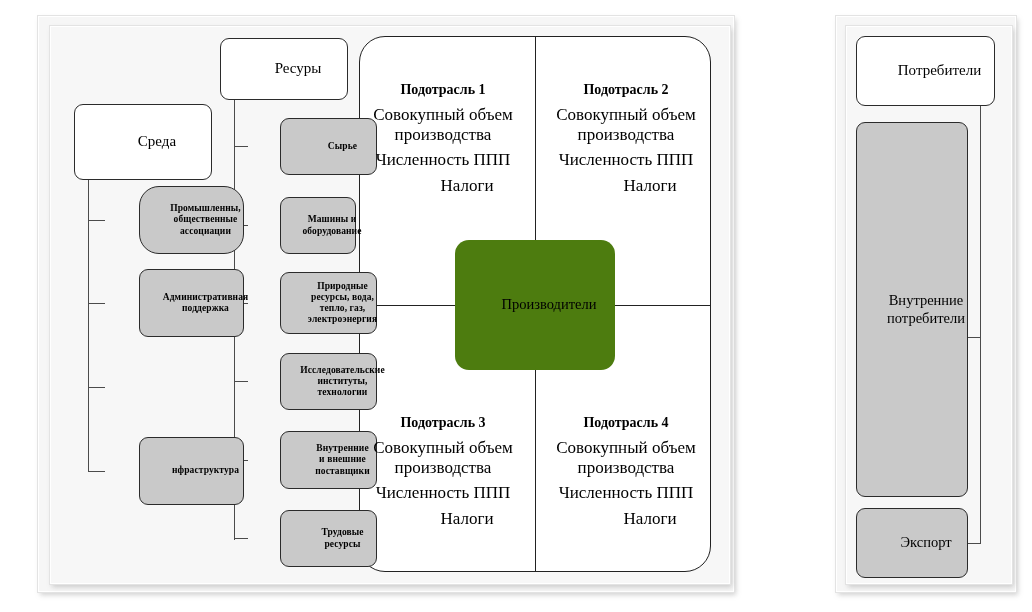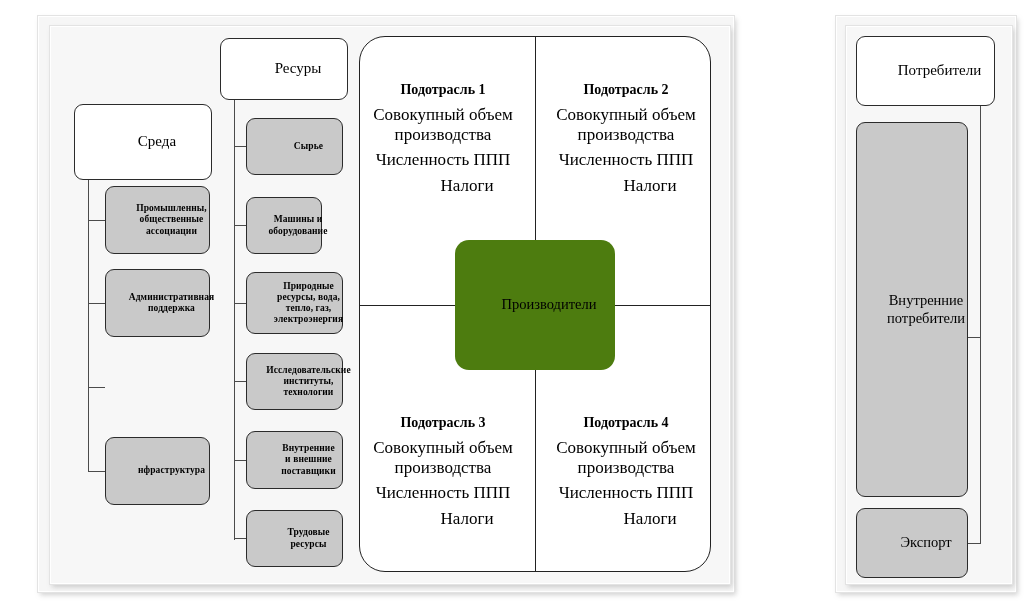--- a/index.html
+++ b/index.html
@@ -57,21 +57,21 @@
   }
   .node.white { background: #ffffff; }
   .node.gray  { background: #c9c9c9; }
   .node.dark  { background: #a9a9a9; }
 
   .node-label { display: block; padding: 0 4px; }
 
   
   .hdr { font-size: 15px; }
   
-  .leaf { font-size: 9.5px; font-weight: bold; letter-spacing: .1px; }
+  .leaf { font-size: 9.5px; font-weight: bold; letter-spacing: .1px; margin-left: 34px; }
 
   
   .line {
     position: absolute;
     background: #4b4b4b;
     z-index: 3;
   }
   .line.v { width: 1px; }
   .line.h { height: 1px; }
 
@@ -139,21 +139,21 @@
   <div class="node white hdr" style="left:74px; top:104px; width:138px; height:76px;font-family:Liberation Serif, serif;">
     <span class="node-label">Среда</span>
   </div>
 
   <div class="line v" style="left:88px; top:172px; height:300px;"></div>
   <div class="line h" style="left:88px; top:220px; width:17px;"></div>
   <div class="line h" style="left:88px; top:303px; width:17px;"></div>
   <div class="line h" style="left:88px; top:387px; width:17px;"></div>
   <div class="line h" style="left:88px; top:471px; width:17px;"></div>
 
-  <div class="node gray leaf" style="left:105px; top:186px; width:105px; height:68px;">
+  <div class="node gray leaf" style="left:105px; top:186px; width:105px; height:68px;border-radius:20px;">
     <span class="node-label">Промышленны, общественные ассоциации</span>
   </div>
   <div class="node gray leaf" style="left:105px; top:269px; width:105px; height:68px;">
     <span class="node-label">Административная поддержка</span>
   </div>
   <div class="node gray leaf" style="left:105px; top:437px; width:105px; height:68px;">
     <span class="node-label">нфраструктура</span>
   </div>
 
   <div class="node white hdr" style="left:220px; top:38px; width:128px; height:62px;">

